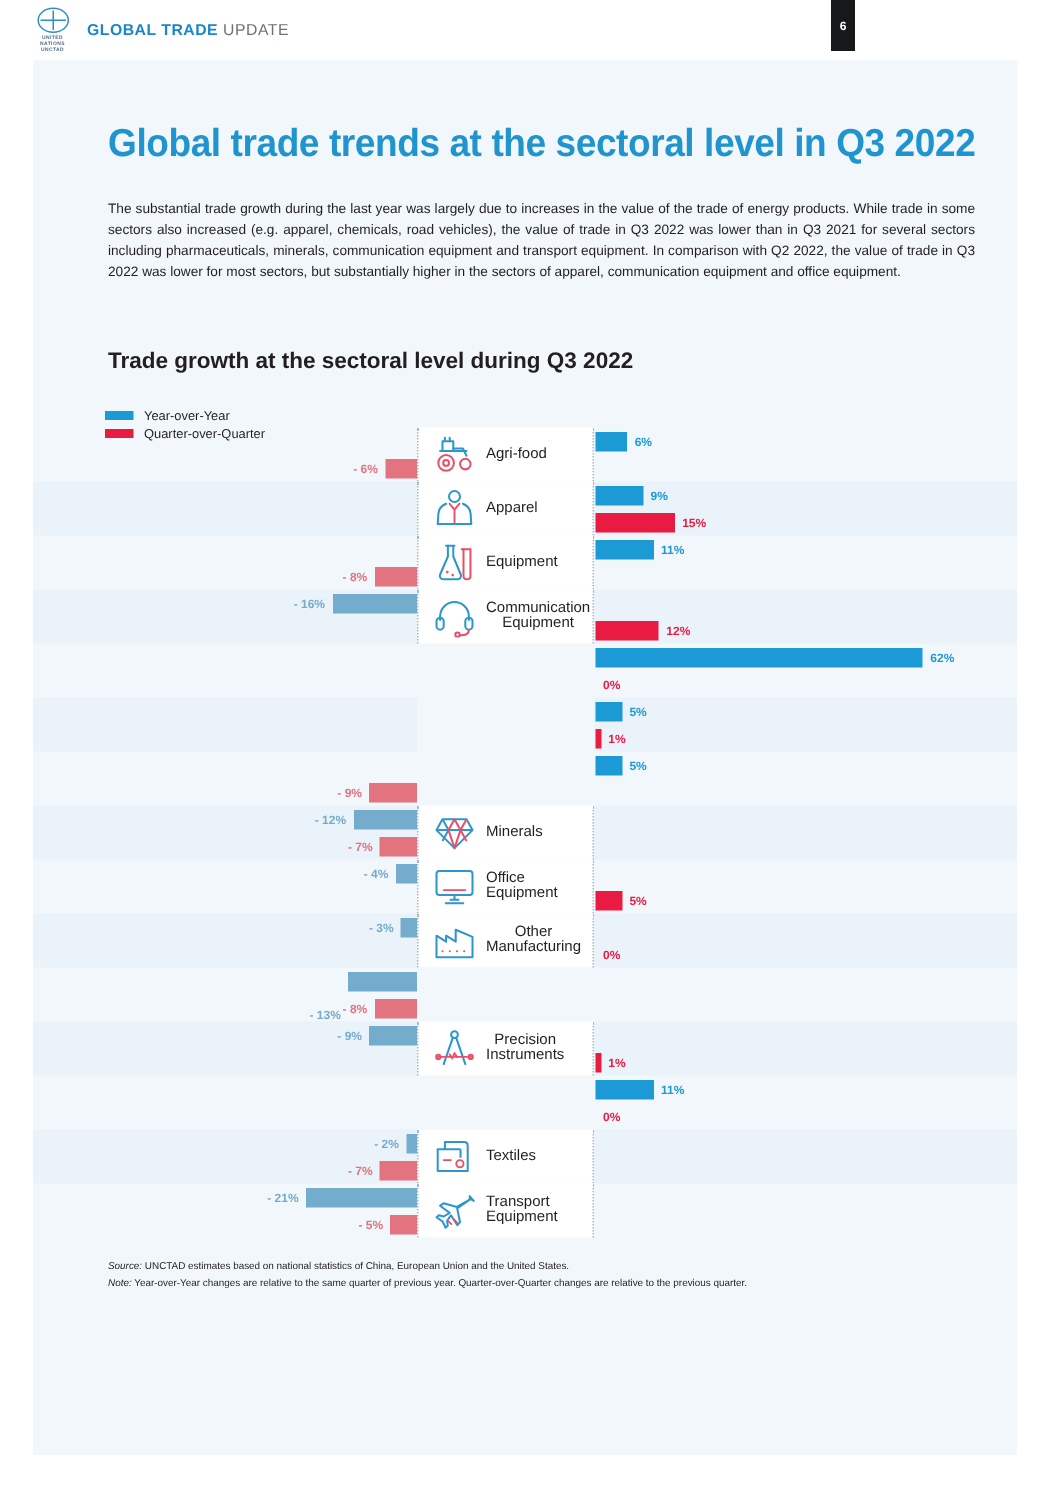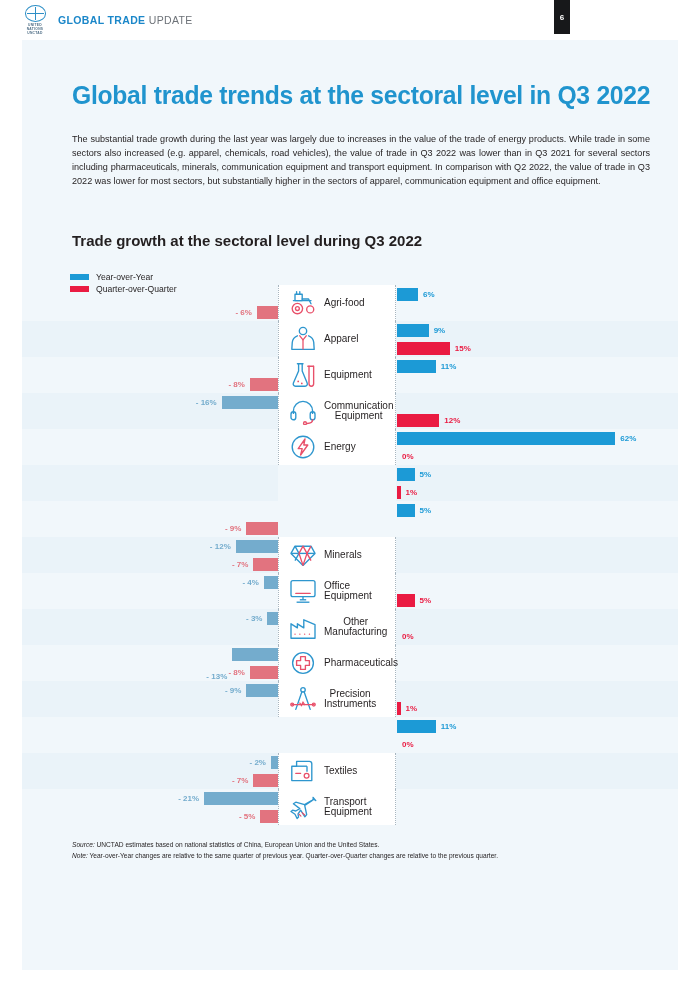--- a/index.html
+++ b/index.html
@@ -378,29 +378,20 @@
               <div class="bar" style="width: 218.24px; background: rgb(28, 154, 214);"></div>
               <span class="val" style="color: rgb(28, 154, 214);">62%</span>
             </div>
           </div>
           <div class="bar-wrap bottom">
             <div class="pos-side">
               <div class="bar" style="width: 0px; background: rgb(234, 27, 66);"></div>
               <span class="val" style="color: rgb(234, 27, 66);">0%</span>
             </div>
           </div>
-          <div class="center-col">
-            <div class="sector-icon">
-              <svg viewBox="0 0 40 34">
-                <circle cx="20" cy="17" r="13.5" fill="none" stroke="#2E96CE" stroke-width="1.7"></circle>
-     <path d="M22.5 7 14 19h5l-2 8 9-12.5h-5z" fill="none" stroke="#E8506A" stroke-width="1.7" stroke-linejoin="round"></path>
-              </svg>
-            </div>
-            <div class="sector-label">Energy</div>
-          </div>
         </div>
         <div class="row alt">
           <div class="stripe-left"></div>
           <div class="stripe-right"></div>
           <div class="bar-wrap top">
             <div class="pos-side">
               <div class="bar" style="width: 17.6px; background: rgb(28, 154, 214);"></div>
               <span class="val" style="color: rgb(28, 154, 214);">5%</span>
             </div>
           </div>
@@ -530,29 +521,20 @@
             <div class="neg-side">
               <span class="val" style="color: rgb(116, 172, 205); margin-top: 44px;">- 13%</span>
               <div class="bar" style="width: 45.76px; background: rgb(116, 172, 205);"></div>
             </div>
           </div>
           <div class="bar-wrap bottom">
             <div class="neg-side">
               <span class="val" style="color: rgb(226, 115, 127);">- 8%</span>
               <div class="bar" style="width: 28.16px; background: rgb(226, 115, 127);"></div>
             </div>
-          </div>
-          <div class="center-col">
-            <div class="sector-icon">
-              <svg viewBox="0 0 40 34">
-                <circle cx="20" cy="17" r="13" fill="none" stroke="#2E96CE" stroke-width="1.7"></circle>
-     <path d="M17 9h6v5h5v6h-5v5h-6v-5h-5v-6h5z" fill="none" stroke="#E8506A" stroke-width="1.7" stroke-linejoin="round"></path>
-              </svg>
-            </div>
-            <div class="sector-label">Pharmaceuticals</div>
           </div>
         </div>
         <div class="row alt">
           <div class="stripe-left"></div>
           <div class="stripe-right"></div>
           <div class="bar-wrap top">
             <div class="neg-side">
               <span class="val" style="color: rgb(116, 172, 205);">- 9%</span>
               <div class="bar" style="width: 31.68px; background: rgb(116, 172, 205);"></div>
             </div>

